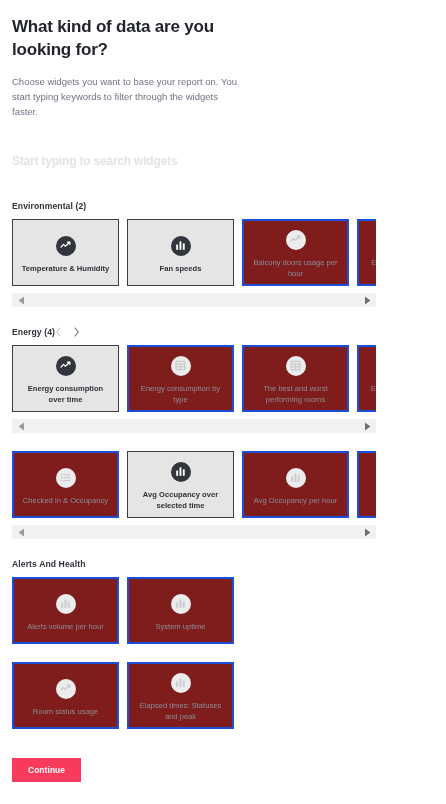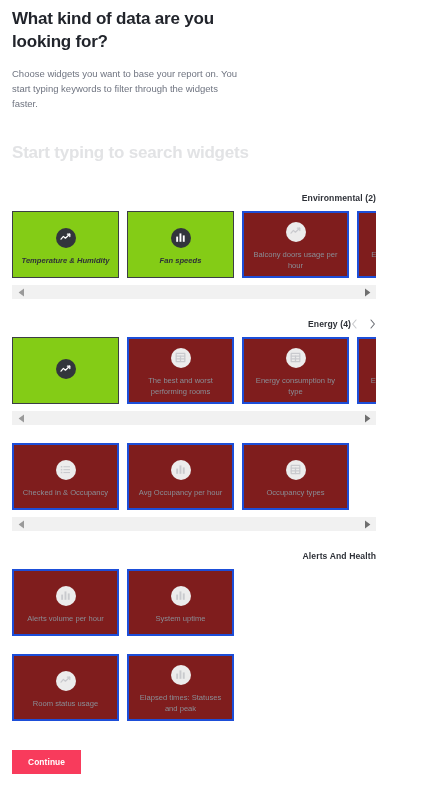--- a/index.html
+++ b/index.html
@@ -3,21 +3,21 @@
 <meta charset="utf-8">
 <style>
   * { box-sizing: border-box; margin: 0; padding: 0; }
   html, body {
     width: 446px;
     height: 804px;
     background: #ffffff;
     font-family: "Liberation Sans", sans-serif;
     overflow: hidden;
   }
-  .page { position: relative; width: 388px; height: 804px; padding: 0 12px; }
+  .page { position: relative; width: 388px; height: 804px; padding: 8px 12px; }
 
   
   .headline {
     font-size: 17px;
     font-weight: bold;
     color: #21242b;
     line-height: 1.33;
     letter-spacing: -0.2px;
     padding-top: 8px;
     max-width: 240px;
@@ -31,34 +31,34 @@
   }
 
   
   .search-wrap { margin-top: 32px; height: 30px; }
   .search-input {
     width: 100%;
     border: none;
     outline: none;
     background: transparent;
     font-family: "Liberation Sans", sans-serif;
-    font-size: 17px;
+    font-size: 12px;
     font-weight: bold;
     color: #21242b;
     letter-spacing: -0.2px;
     padding: 0;
   }
   .search-input::placeholder { color: #e2e3e5; font-weight: bold; opacity: 1; }
 
   
   .section { margin-top: 18px; }
   .section-head {
     display: flex;
     align-items: center;
-    justify-content: flex-end;
+    justify-content: flex-start;
     height: 13px;
     margin-bottom: 7px;
   }
   .section-title {
     font-size: 8.6px;
     font-weight: bold;
     color: #2e3138;
     letter-spacing: 0.1px;
   }
   .pager { display: flex; align-items: center; gap: 11px; }
@@ -74,23 +74,22 @@
     background: #7f1d1d;
     border: 2px solid #1d4ed8;
     display: flex;
     flex-direction: column;
     align-items: center;
     justify-content: center;
     padding: 4px 6px 0;
     cursor: pointer;
   }
   .card.selected {
-    background: #84cc16;
+    background: #e5e5e5;
     border: 1.4px solid #3b3e45;
-    font-style: italic;
   }
   .card-icon {
     width: 20px;
     height: 20px;
     border-radius: 50%;
     background: #ececec;
     display: flex;
     align-items: center;
     justify-content: center;
     margin-bottom: 7px;
@@ -238,42 +237,43 @@
         </div>
         <div class="cards-viewport">
           <div class="cards-row">
             <div class="card selected">
               <span class="card-icon">
                 <svg width="11" height="11" viewBox="0 0 11 11">
                   <polyline class="gl" points="1,7.2 3.4,4.4 5.4,6.2 9.6,2.2"></polyline>
                   <polyline class="gl" points="7.4,2.2 9.8,2.2 9.8,4.5"></polyline>
                 </svg>
               </span>
+              <span class="card-label">Energy consumption over time</span>
             </div>
             <div class="card">
               <span class="card-icon">
                 <svg width="11" height="11" viewBox="0 0 11 11">
                   <rect class="gl" x="1.2" y="1.4" width="8.6" height="8.2"></rect>
                   <line class="gl" x1="1.2" y1="4.1" x2="9.8" y2="4.1"></line>
                   <line class="gl" x1="1.2" y1="6.9" x2="9.8" y2="6.9"></line>
                   <line class="gl" x1="5.5" y1="4.1" x2="5.5" y2="9.6"></line>
                 </svg>
               </span>
-              <span class="card-label">The best and worst performing rooms</span>
+              <span class="card-label">Energy consumption by type</span>
             </div>
             <div class="card">
               <span class="card-icon">
                 <svg width="11" height="11" viewBox="0 0 11 11">
                   <rect class="gl" x="1.2" y="1.4" width="8.6" height="8.2"></rect>
                   <line class="gl" x1="1.2" y1="4.1" x2="9.8" y2="4.1"></line>
                   <line class="gl" x1="1.2" y1="6.9" x2="9.8" y2="6.9"></line>
                   <line class="gl" x1="5.5" y1="4.1" x2="5.5" y2="9.6"></line>
                 </svg>
               </span>
-              <span class="card-label">Energy consumption by type</span>
+              <span class="card-label">The best and worst performing rooms</span>
             </div>
             <div class="card">
               <span class="card-icon">
                 <svg width="11" height="11" viewBox="0 0 11 11">
                   <rect class="gl" x="1.2" y="1.4" width="8.6" height="8.2"></rect>
                   <line class="gl" x1="1.2" y1="4.1" x2="9.8" y2="4.1"></line>
                   <line class="gl" x1="1.2" y1="6.9" x2="9.8" y2="6.9"></line>
                   <line class="gl" x1="5.5" y1="4.1" x2="5.5" y2="9.6"></line>
                 </svg>
               </span>
@@ -304,20 +304,30 @@
                   <rect class="glf" x="0.8" y="2.0" width="1.5" height="1.5"></rect>
                   <rect class="glf" x="0.8" y="4.9" width="1.5" height="1.5"></rect>
                   <rect class="glf" x="0.8" y="7.8" width="1.5" height="1.5"></rect>
                   <rect class="glf" x="3.4" y="2.2" width="6.6" height="1.1"></rect>
                   <rect class="glf" x="3.4" y="5.1" width="6.6" height="1.1"></rect>
                   <rect class="glf" x="3.4" y="8.0" width="6.6" height="1.1"></rect>
                 </svg>
               </span>
               <span class="card-label">Checked in &amp; Occupancy</span>
             </div>
+            <div class="card selected">
+              <span class="card-icon">
+                <svg width="11" height="11" viewBox="0 0 11 11">
+                  <rect class="glf" x="1.2" y="4.6" width="1.9" height="5.2"></rect>
+                  <rect class="glf" x="4.5" y="1.4" width="1.9" height="8.4"></rect>
+                  <rect class="glf" x="7.8" y="3.4" width="1.9" height="6.4"></rect>
+                </svg>
+              </span>
+              <span class="card-label">Avg Occupancy over selected time</span>
+            </div>
             <div class="card">
               <span class="card-icon">
                 <svg width="11" height="11" viewBox="0 0 11 11">
                   <rect class="glf" x="1.2" y="4.6" width="1.9" height="5.2"></rect>
                   <rect class="glf" x="4.5" y="1.4" width="1.9" height="8.4"></rect>
                   <rect class="glf" x="7.8" y="3.4" width="1.9" height="6.4"></rect>
                 </svg>
               </span>
               <span class="card-label">Avg Occupancy per hour</span>
             </div>

